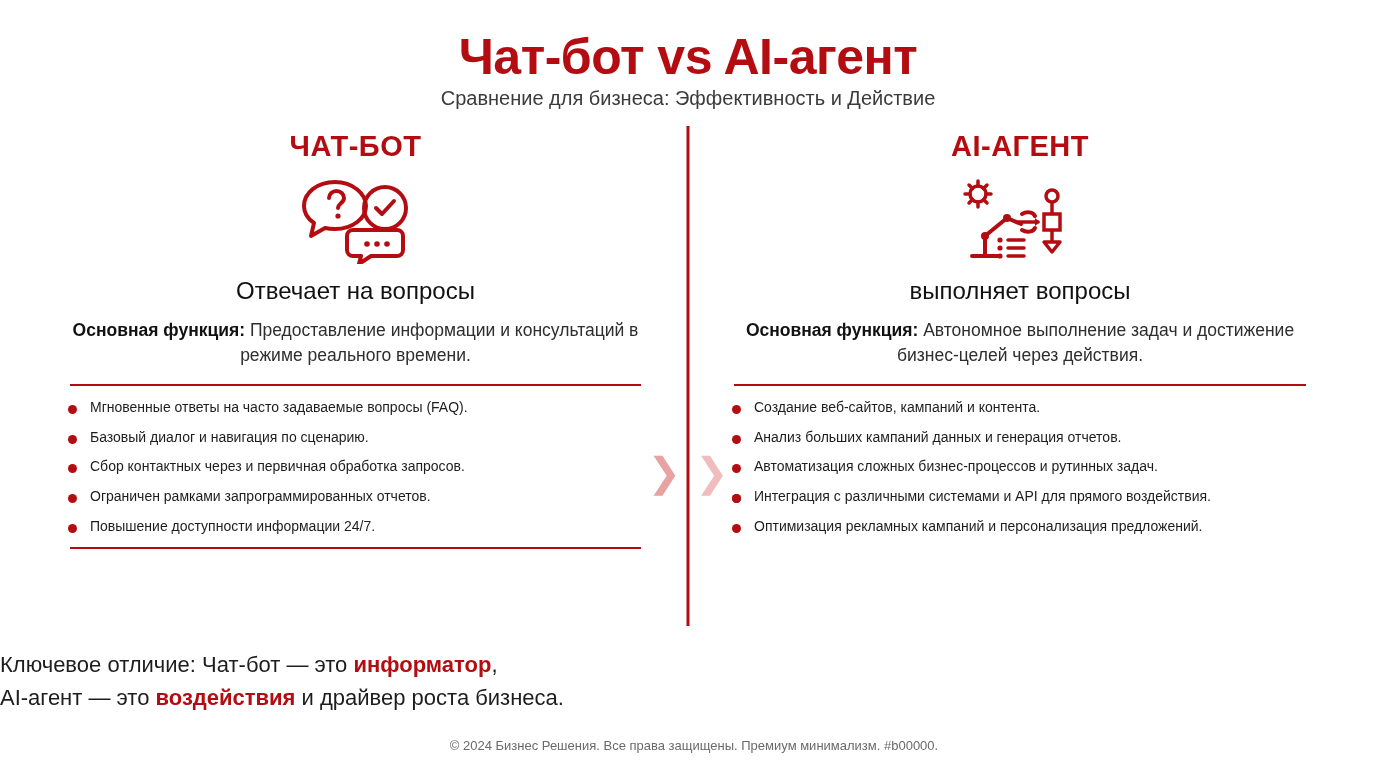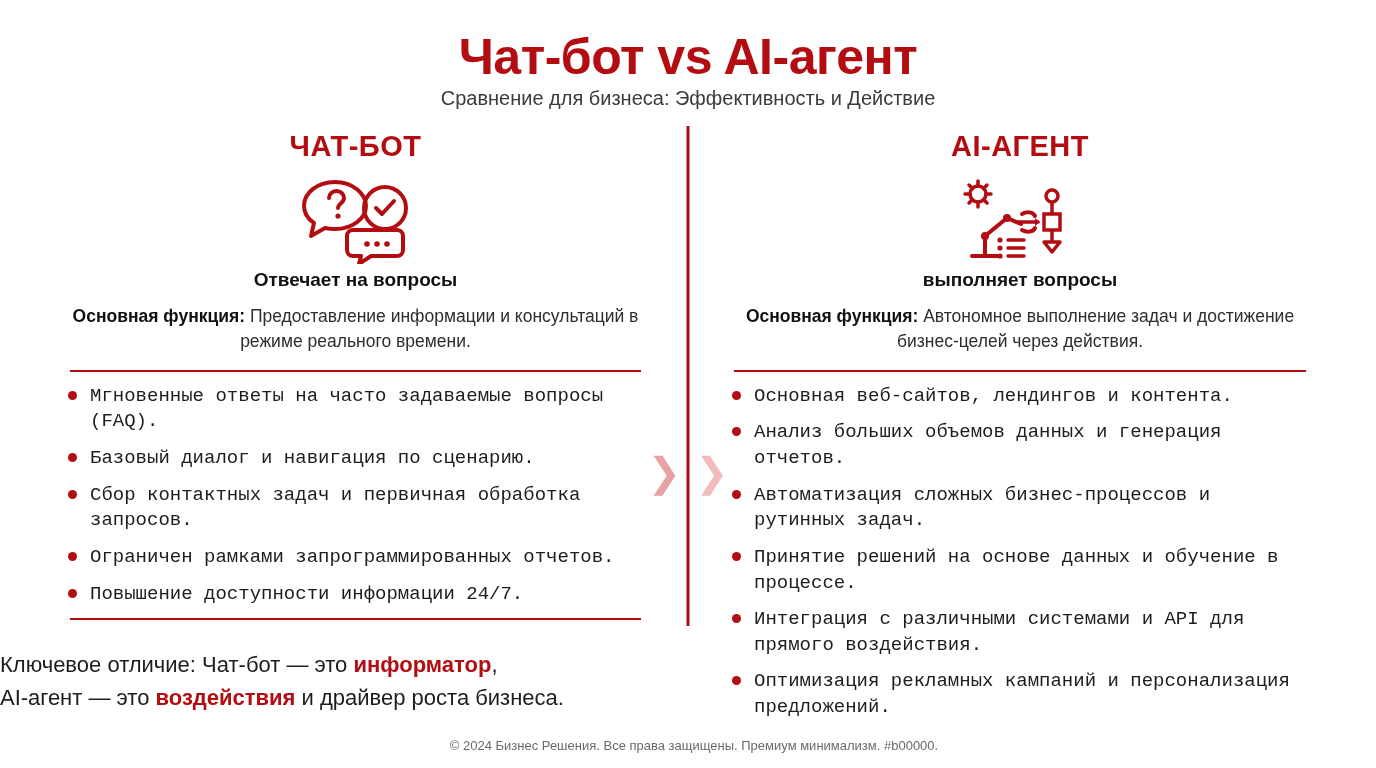--- a/index.html
+++ b/index.html
@@ -77,24 +77,24 @@
   .icon-wrap {
     height: 92px;
     display: flex;
     align-items: center;
     justify-content: center;
     margin-top: 12px;
   }
 
   .col-head {
     text-align: center;
-    font-size: 19px;
-    font-weight: bold;
+    font-size: 24px;
+    font-weight: normal;
     color: #111111;
-    margin-top: 2px;
+    margin-top: 10px;
   }
 
   .func {
     text-align: center;
     font-size: 17.5px;
     color: #2e2e2e;
     line-height: 1.42;
     margin-top: 13px;
     padding: 0 6px;
   }
@@ -110,25 +110,24 @@
   }
 
   ul.items {
     list-style: none;
     margin: 12px 0 0 0;
     padding: 0;
   }
   ul.items li {
     position: relative;
     padding-left: 24px;
-    font-size: 19px;
+    font-size: 14px;
     line-height: 1.35;
     color: #1d1d1d;
     margin-bottom: 11px;
-    font-family: Liberation Mono, monospace;
   }
   ul.items li .dot {
     position: absolute;
     left: 2px;
     top: 7px;
     width: 9px;
     height: 9px;
     border-radius: 50%;
     background: #b30d12;
   }
@@ -217,21 +216,21 @@
       <div class="func">
         <b>Основная функция:</b>
         <span>Предоставление информации и консультаций в режиме реального времени.</span>
       </div>
 
       <div class="rule"></div>
 
       <ul class="items">
         <li><span class="dot"></span><span>Мгновенные ответы на часто задаваемые вопросы (FAQ).</span></li>
         <li><span class="dot"></span><span>Базовый диалог и навигация по сценарию.</span></li>
-        <li><span class="dot"></span><span>Сбор контактных задач и первичная обработка запросов.</span></li>
+        <li><span class="dot"></span><span>Сбор контактных через и первичная обработка запросов.</span></li>
         <li><span class="dot"></span><span>Ограничен рамками запрограммированных отчетов.</span></li>
         <li><span class="dot"></span><span>Повышение доступности информации 24/7.</span></li>
       </ul>
 
       <div class="rule-bottom"></div>
     </div>
 
     <div class="col col-right">
       <div class="col-title">AI-АГЕНТ</div>
 
@@ -273,24 +272,24 @@
       <div class="col-head">выполняет вопросы</div>
 
       <div class="func">
         <b>Основная функция:</b>
         <span>Автономное выполнение задач и достижение бизнес-целей через действия.</span>
       </div>
 
       <div class="rule"></div>
 
       <ul class="items">
-        <li><span class="dot"></span><span>Основная веб-сайтов, лендингов и контента.</span></li>
-        <li><span class="dot"></span><span>Анализ больших объемов данных и генерация отчетов.</span></li>
+        <li><span class="dot"></span><span>Создание веб-сайтов, кампаний и контента.</span></li>
+        <li><span class="dot"></span><span>Анализ больших кампаний данных и генерация отчетов.</span></li>
         <li><span class="dot"></span><span>Автоматизация сложных бизнес-процессов и рутинных задач.</span></li>
-        <li><span class="dot"></span><span>Принятие решений на основе данных и обучение в процессе.</span></li>
+        <li><span class="dot"></span></li>
         <li><span class="dot"></span><span>Интеграция с различными системами и API для прямого воздействия.</span></li>
         <li><span class="dot"></span><span>Оптимизация рекламных кампаний и персонализация предложений.</span></li>
       </ul>
     </div>
   </div>
 
   <div class="arrows">
     <span class="arrow-chev">❯</span>
     <span class="arrow-chev second">❯</span>
   </div>

